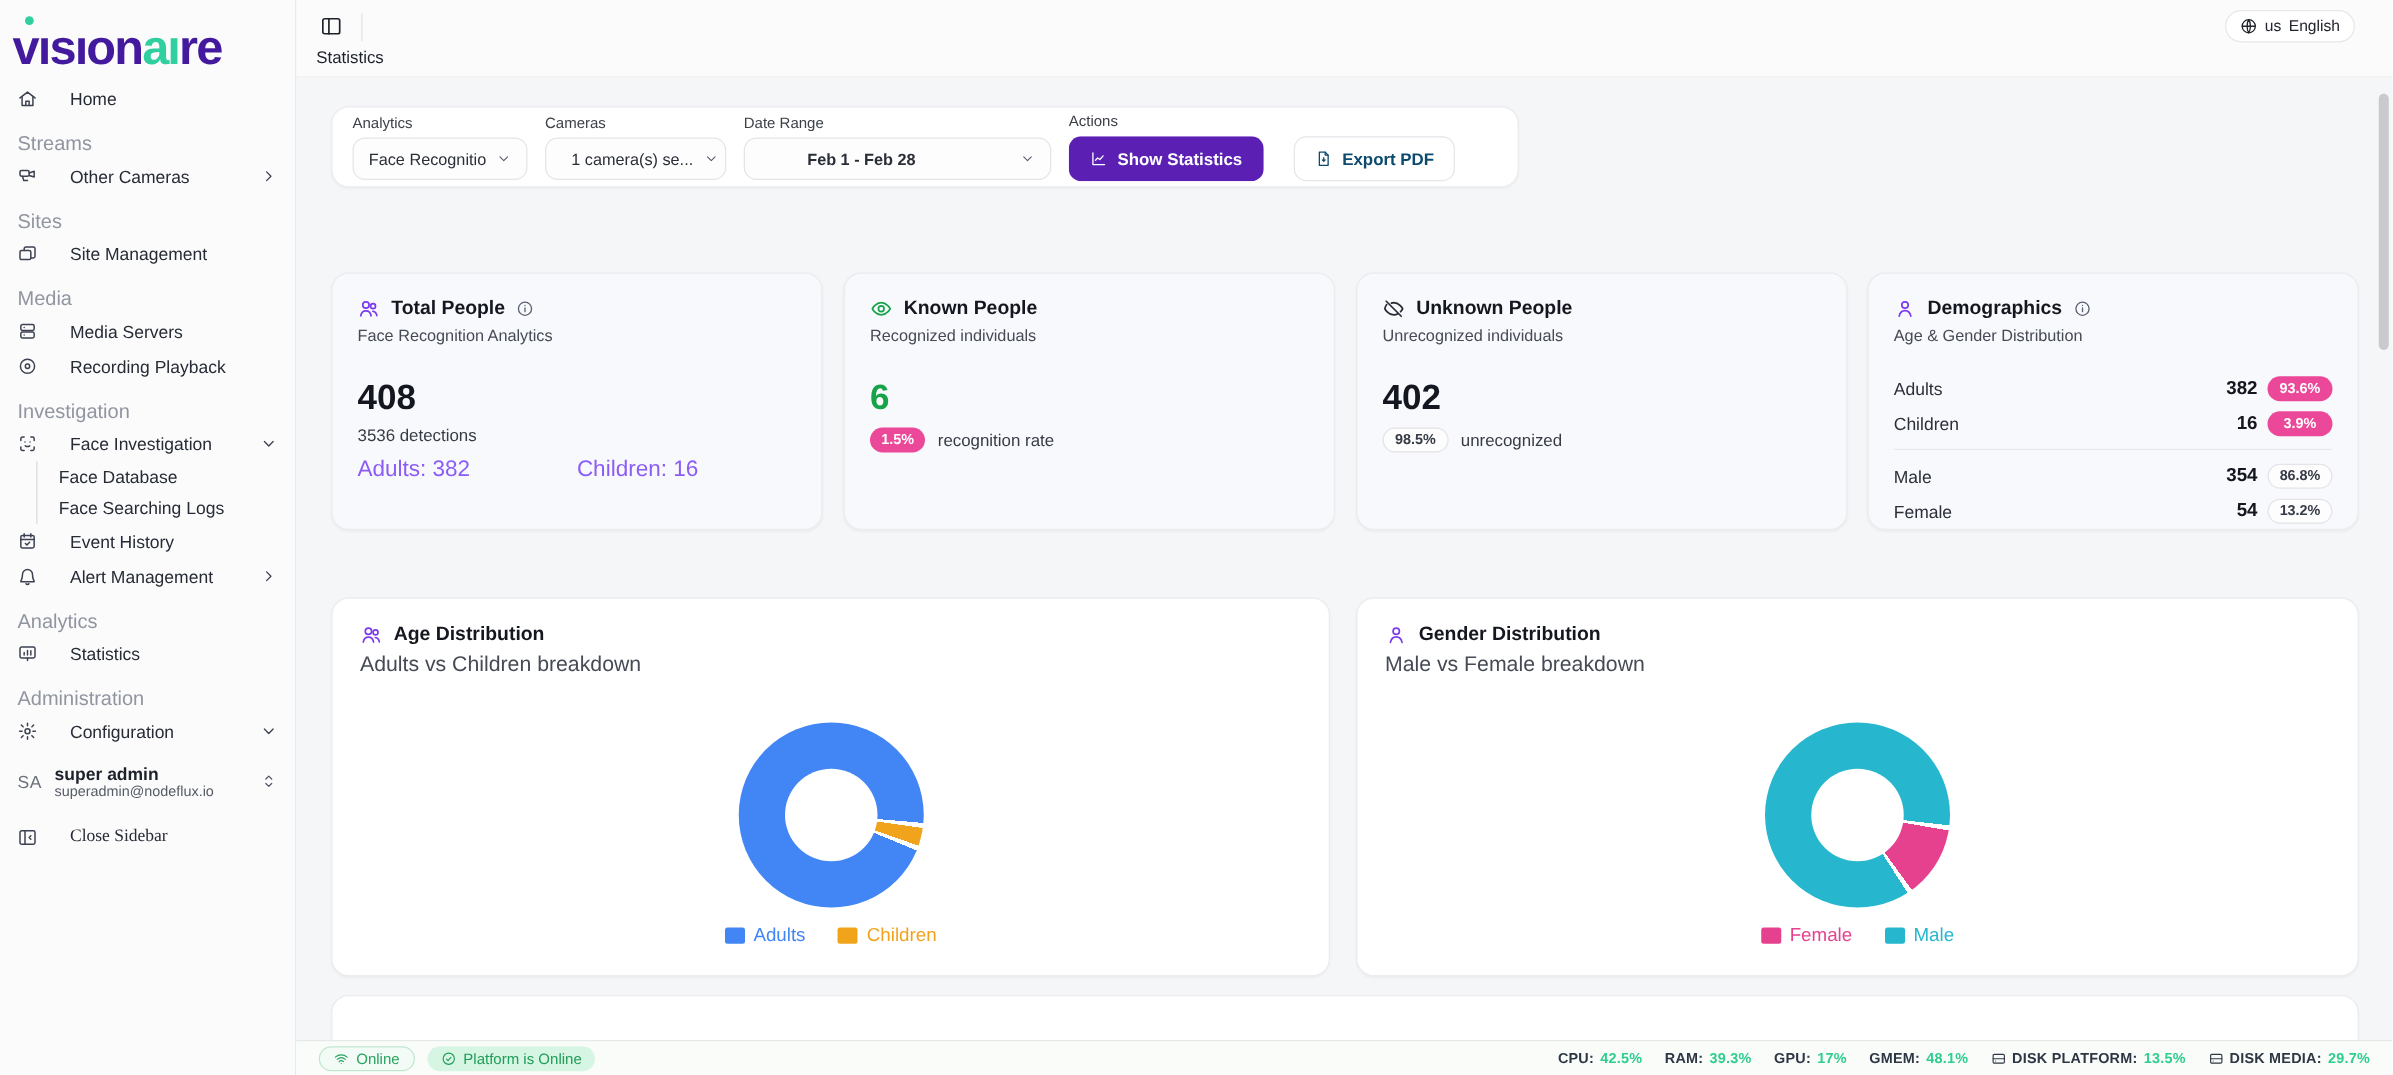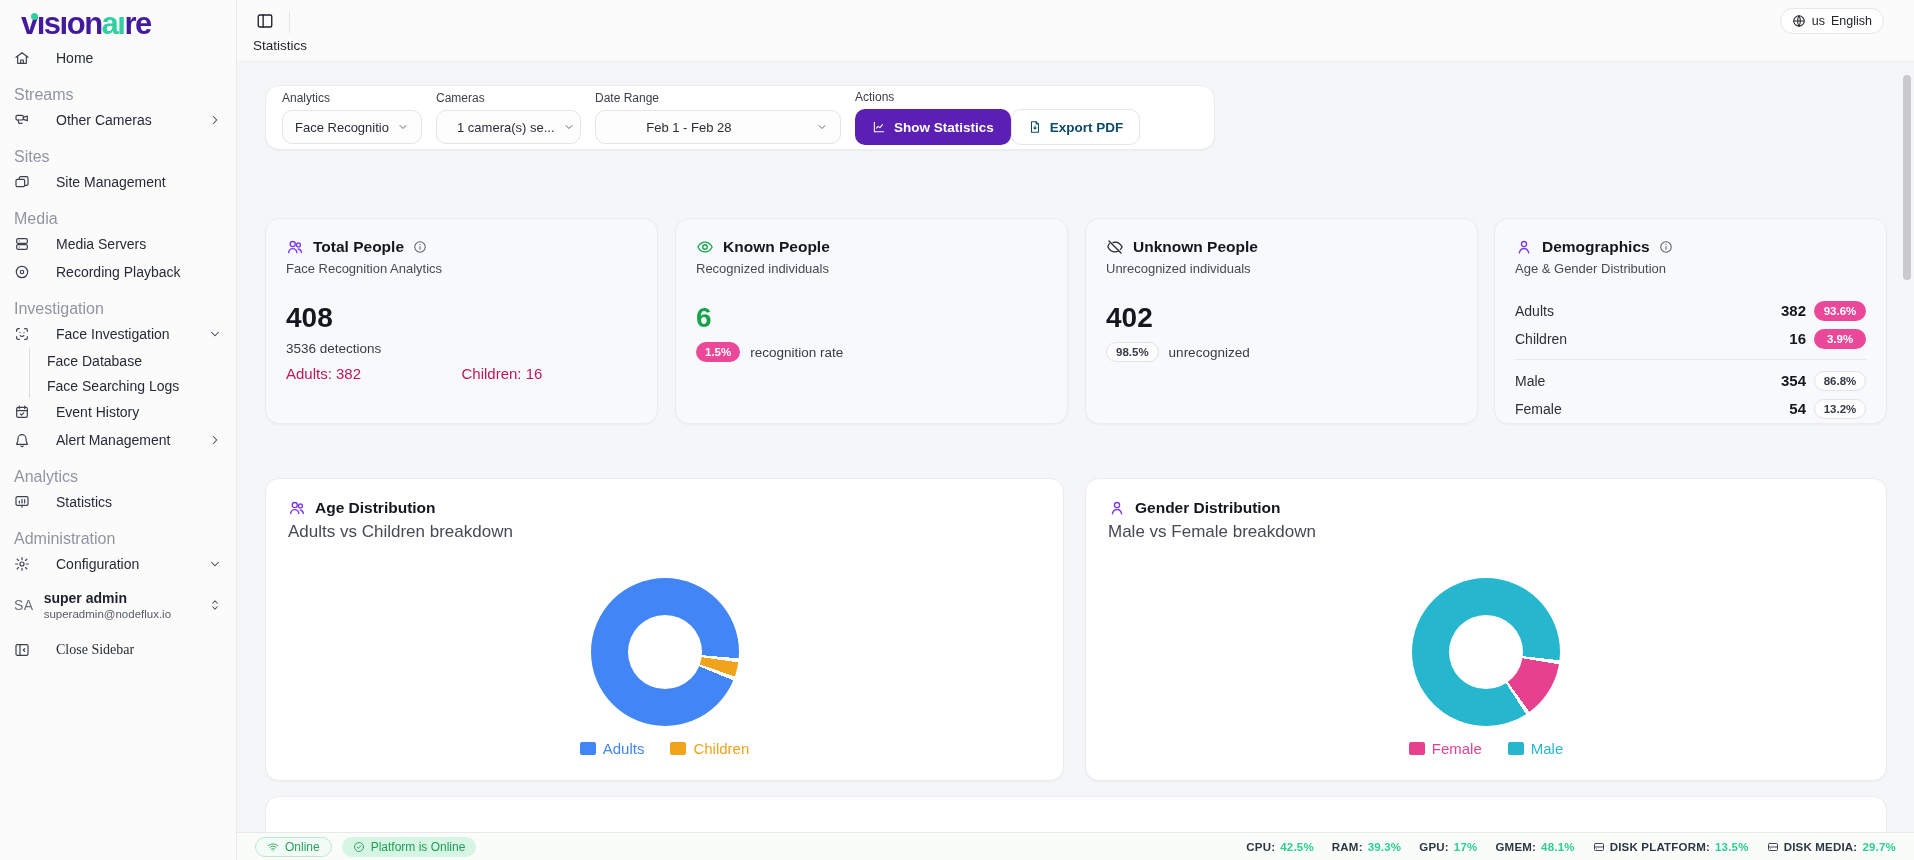--- a/index.html
+++ b/index.html
@@ -2,21 +2,21 @@
 <html><head>
 <meta charset="utf-8">
 <style>
   * { box-sizing: border-box; margin: 0; padding: 0; }
   html,body { width:1914px; height:860px; overflow:hidden; }
   body { font-family:"Liberation Sans", sans-serif; background:#fff; color:#22262f; }
   .app { position:relative; width:1914px; height:860px; background:#fbfbfc; overflow:hidden; }
 
   
   .sidebar { position:absolute; left:0; top:0; width:237px; height:860px; background:#fbfbfc; border-right:1px solid #e9e9ee; z-index:5; }
-  .logo { position:relative; padding:4px 0 0 10px; font-size:31px; font-weight:800; letter-spacing:-1.5px; line-height:1.3;margin-left:11px; }
+  .logo { position:relative; padding:14px 0 0 10px; font-size:39px; font-weight:800; letter-spacing:-1.5px; line-height:1.3; }
   .logo .lp { color:#431a9e; }
   .logo .lt { color:#2fcf9f; }
   .logo .vdot { position:absolute; left:20px; top:13px; width:7px; height:7px; border-radius:50%; background:#2fcf9f; }
   .section-label { margin:14px 14px 2px; font-size:16px; color:#9095a0; }
   .side-item { height:28px; display:flex; align-items:center; gap:26px; padding:0 14px; font-size:14px; color:#262b35; cursor:pointer; }
   .side-item:first-of-type { margin-top:18px; }
   .side-item .lbl { flex:1; white-space:nowrap; }
   .side-item .ic { color:#3c4250; flex:0 0 auto; }
   .chev { color:#555b66; flex:0 0 auto; }
   .sub-group { border-left:1px solid #dcdde3; margin-left:29px; }
@@ -47,36 +47,36 @@
   
   .filter-card { left:28px; top:23px; width:950px; height:65px; display:flex; align-items:center; padding:0 16px; gap:14px; }
   .fgroup { display:flex; flex-direction:column; gap:5px; }
   .flabel { font-size:12px; color:#3c4048; }
   .fcontrol { height:34px; display:flex; align-items:center; gap:8px; padding:0 12px; border:1px solid #e4e4e9; border-radius:10px; background:#fdfdfe; font-size:13px; color:#2a2e37; cursor:pointer; white-space:nowrap; }
   .fcontrol .chev { margin-left:auto; }
   .ctrl-analytics { width:140px; overflow:hidden; }
   .ctrl-analytics .val { overflow:hidden; white-space:nowrap; max-width:98px; }
   .ctrl-cameras { width:145px; }
   .ctrl-date { width:246px; justify-content:center; }
-  .ctrl-date .val { margin:0 auto; }
-  .actions-row { display:flex; gap:0;justify-content:space-between; }
+  .ctrl-date .val { margin:0 auto;font-weight:bold; }
+  .actions-row { display:flex; gap:24px;justify-content:space-between; }
   .btn { height:36px; display:flex; align-items:center; gap:8px; padding:0 16px; border-radius:10px; font-size:13.5px; font-weight:600; cursor:pointer; border:1px solid transparent; }
   .btn-primary { background:#5b1fb4; color:#fff; }
   .btn-secondary { background:#fff; color:#0c4a6e; border-color:#e5e5ea; }
 
   
   .stat-card { top:156px; height:206px; width:393px; background:#f8f9fc; padding:19px 20px; }
   .stat-title-row { display:flex; align-items:center; gap:9px; }
   .stat-title { font-size:15.5px; font-weight:700; color:#14171f; }
   .info-ic { color:#596070; cursor:pointer; }
   .stat-sub { margin-top:5px; font-size:13px; color:#454a55; }
   .stat-value { margin-top:26px; font-size:28px; font-weight:700; color:#14171f; }
   .stat-value.green { color:#16a34a; }
   .stat-detail { margin-top:7px; font-size:13.5px; color:#363b45; }
-  .stat-split { margin-top:9px; display:flex; font-size:15px; color:#be185d; }
+  .stat-split { margin-top:9px; display:flex; font-size:18px; color:#8b5cf6; }
   .stat-split span { width:50%; }
   .badge-row { margin-top:8px; display:flex; align-items:center; gap:10px; font-size:13.5px; color:#363b45; }
   .badge { display:inline-flex; align-items:center; justify-content:center; height:20px; padding:0 9px; border-radius:10px; font-size:11.5px; font-weight:600; }
   .badge-purple { background:#ec4899; color:#fff;text-align:center; }
   .badge-white { background:#fdfdfe; color:#363b45; border:1px solid #e3e3e8; }
 
   
   .demo-rows { margin-top:22px; }
   .demo-row { display:flex; align-items:center; height:25px; margin-bottom:3px; }
   .demo-label { flex:1; font-size:14px; color:#2b2f38; }

